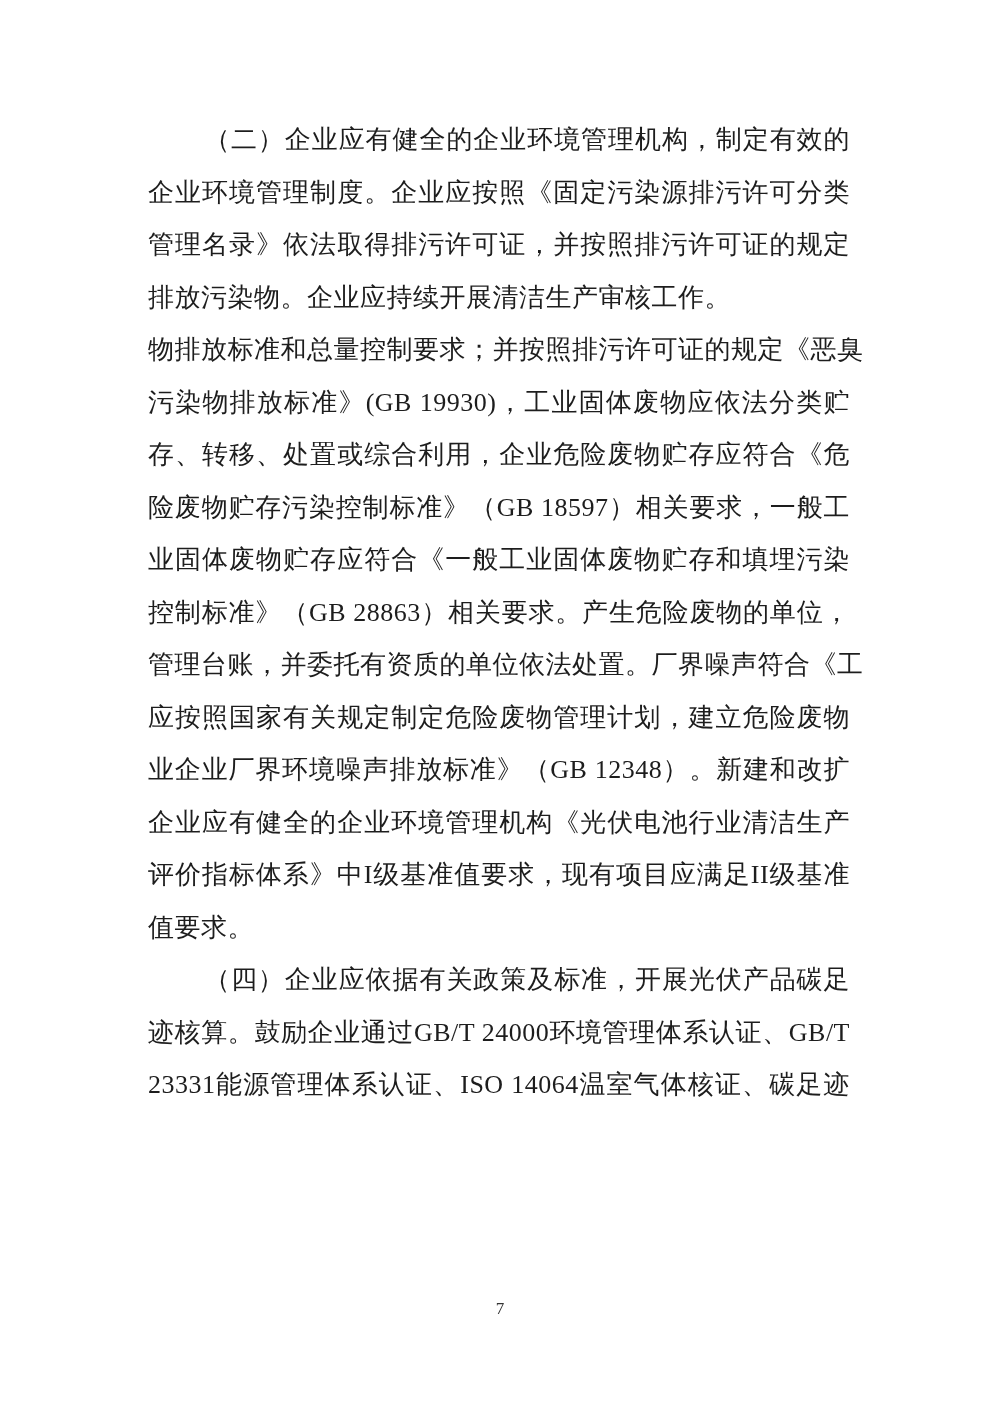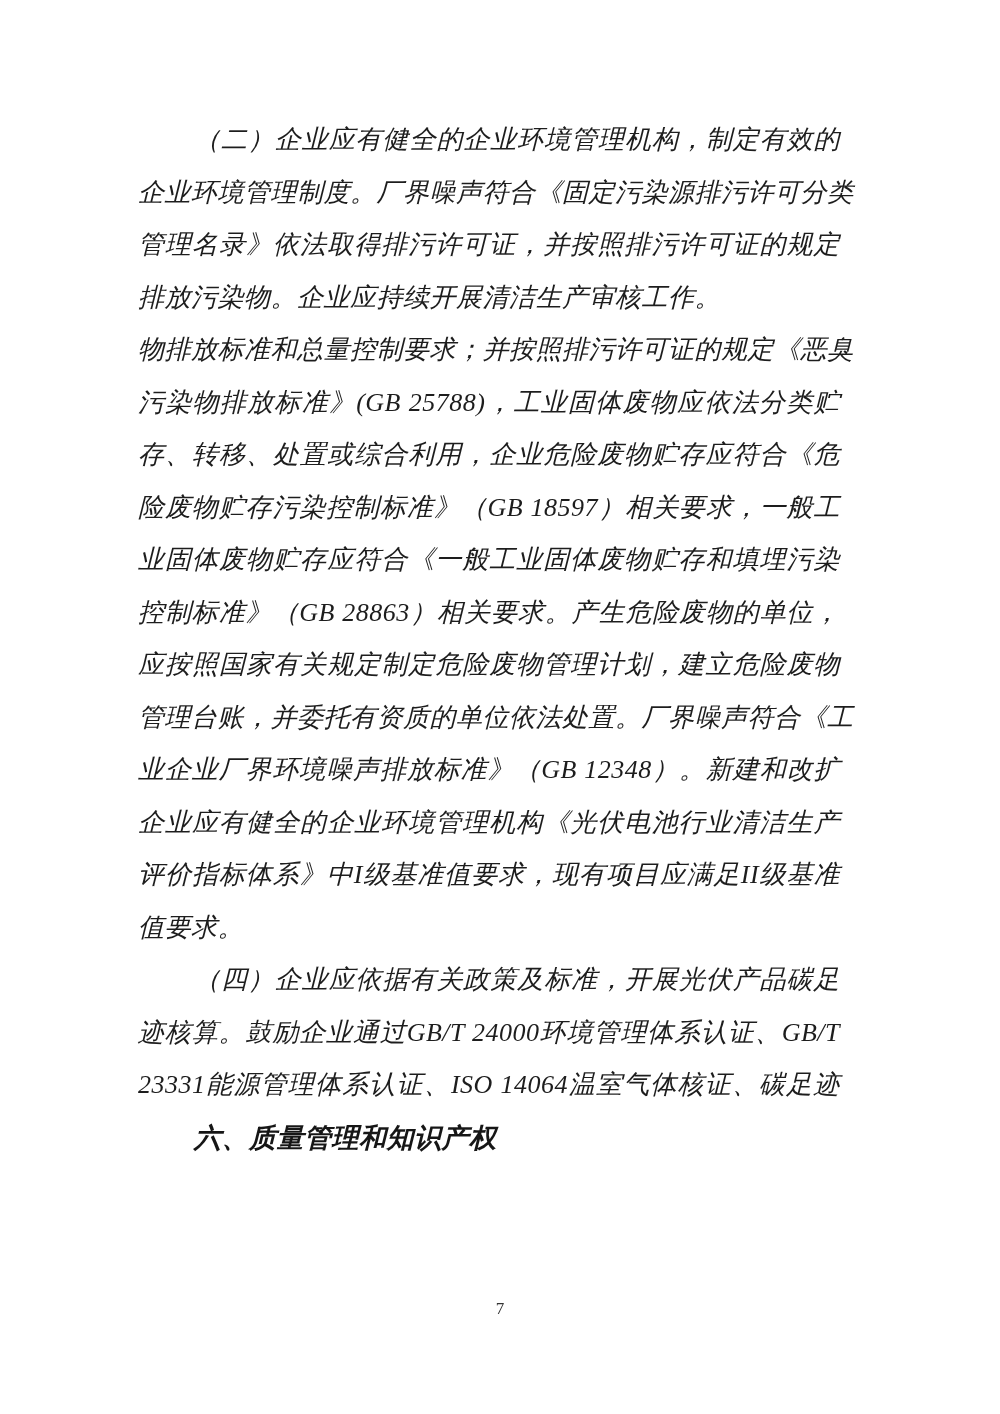--- a/index.html
+++ b/index.html
@@ -10,25 +10,24 @@
   .page {
     position: relative;
     width: 1000px;
     height: 1414px;
     background: #ffffff;
     overflow: hidden;
     font-family: "Liberation Serif", "DejaVu Serif", serif;
   }
   .text-block {
     position: absolute;
-    left: 138px;
+    left: 148px;
     top: 114px;
     width: 702px;
     color: #1d1d1d;
-    font-style: italic;
   }
   .line {
     height: 52.5px;
     line-height: 52.5px;
     font-size: 26px;
     text-align: justify;
     text-align-last: justify;
     letter-spacing: 0.5px;
     overflow: visible;
     white-space: nowrap;
@@ -64,45 +63,44 @@
 </style>
 </head>
 <body>
 
 <div class="page">
 
   <div class="text-block">
 
     <div>
       <div class="line first">（二）企业应有健全的企业环境管理机构，制定有效的</div>
-      <div class="line">企业环境管理制度。厂界噪声符合《固定污染源排污许可分类</div>
+      <div class="line">企业环境管理制度。企业应按照《固定污染源排污许可分类</div>
       <div class="line">管理名录》依法取得排污许可证，并按照排污许可证的规定</div>
       <div class="line end">排放污染物。企业应持续开展清洁生产审核工作。</div>
     </div>
 
     <div>
       <div class="line">物排放标准和总量控制要求；并按照排污许可证的规定《恶臭</div>
-      <div class="line">污染物排放标准》(GB 25788)，工业固体废物应依法分类贮</div>
+      <div class="line">污染物排放标准》(GB 19930)，工业固体废物应依法分类贮</div>
       <div class="line">存、转移、处置或综合利用，企业危险废物贮存应符合《危</div>
       <div class="line">险废物贮存污染控制标准》（GB 18597）相关要求，一般工</div>
       <div class="line">业固体废物贮存应符合《一般工业固体废物贮存和填埋污染</div>
       <div class="line">控制标准》（GB 28863）相关要求。产生危险废物的单位，</div>
+      <div class="line">管理台账，并委托有资质的单位依法处置。厂界噪声符合《工</div>
       <div class="line">应按照国家有关规定制定危险废物管理计划，建立危险废物</div>
-      <div class="line">管理台账，并委托有资质的单位依法处置。厂界噪声符合《工</div>
       <div class="line">业企业厂界环境噪声排放标准》（GB 12348）。新建和改扩</div>
       <div class="line">企业应有健全的企业环境管理机构《光伏电池行业清洁生产</div>
       <div class="line">评价指标体系》中I级基准值要求，现有项目应满足II级基准</div>
       <div class="line end">值要求。</div>
     </div>
 
     <div>
       <div class="line first">（四）企业应依据有关政策及标准，开展光伏产品碳足</div>
       <div class="line">迹核算。鼓励企业通过GB/T 24000环境管理体系认证、GB/T</div>
       <div class="line">23331能源管理体系认证、ISO 14064温室气体核证、碳足迹</div>
     </div>
 
-    <div class="line heading">六、质量管理和知识产权</div>
 
   </div>
 
   <div class="page-number">7</div>
 
 </div>
 
 </body></html>

